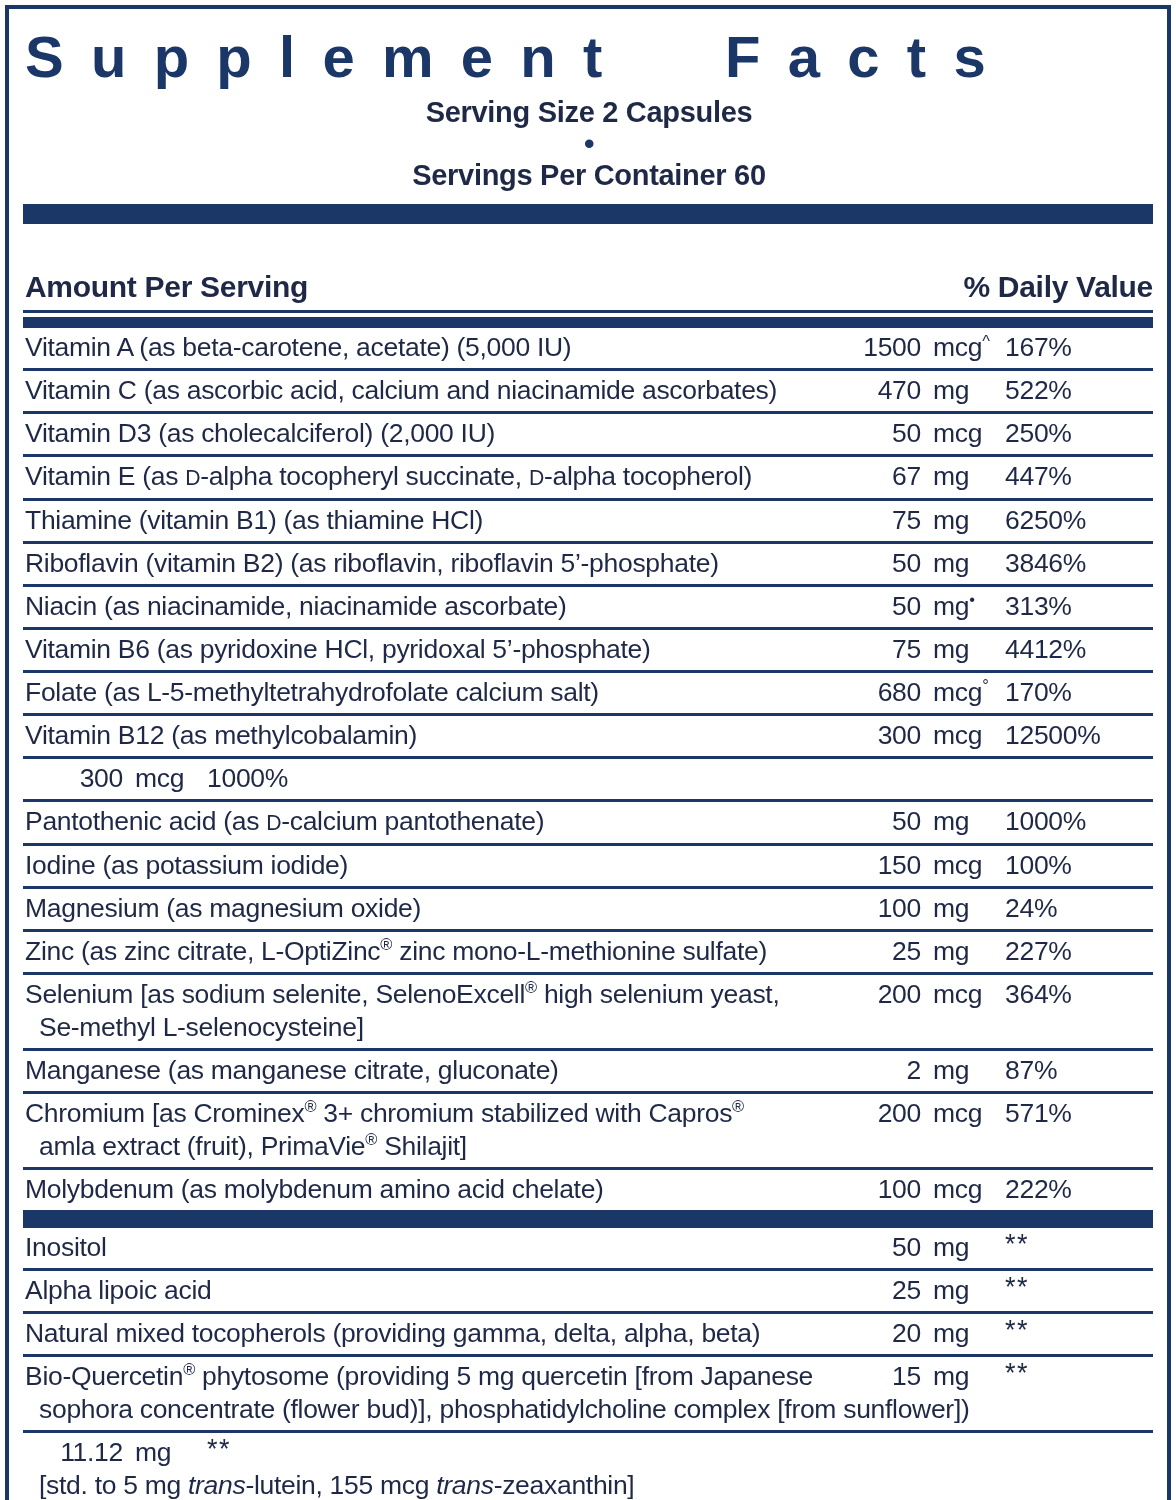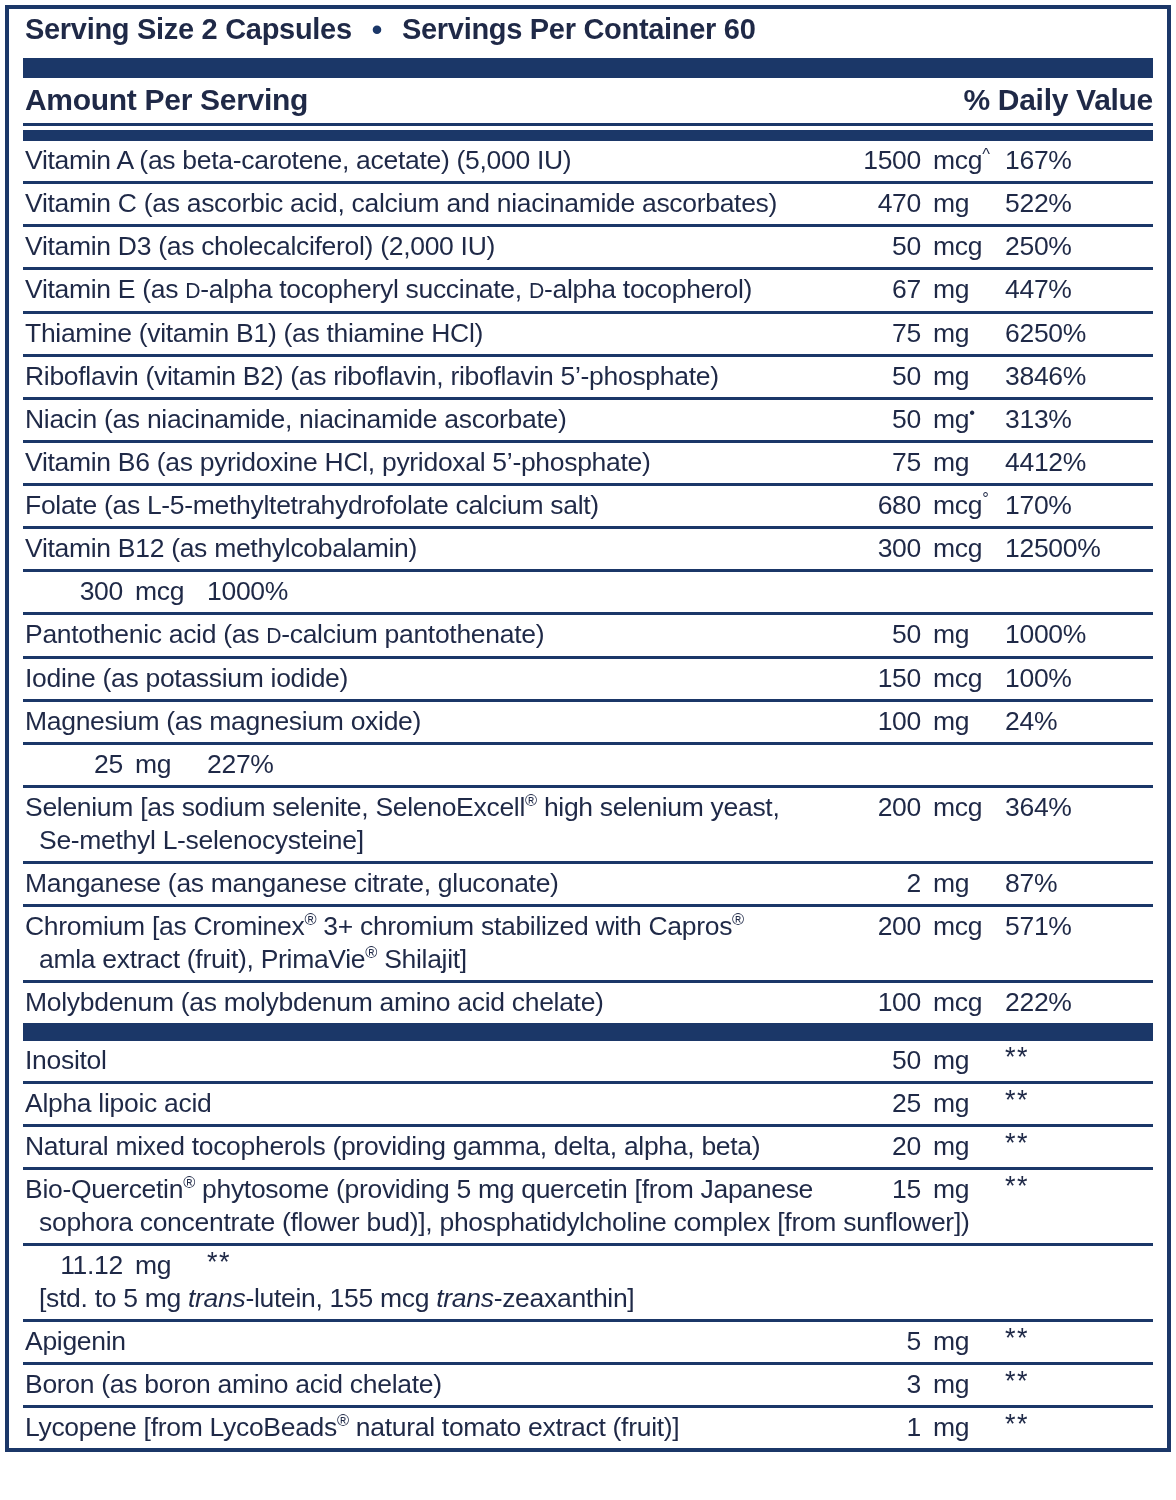--- a/index.html
+++ b/index.html
@@ -31,59 +31,62 @@
     padding:14px 0 2px 2px;
   }
   .serving-line{
     display:flex;
     align-items:center;
     font-size:29px;
     font-weight:bold;
     color:var(--ink);
     padding:4px 0 12px 2px;
     letter-spacing:-0.3px;
+    flex-direction:column;
   }
   .dot{
     color:var(--navy);
     font-size:30px;
     padding:0 20px;
     line-height:1;
   }
   .bar{background:var(--navy);width:100%;}
   .bar-top{height:20px;}
   .bar-underhead{height:11px;margin-top:4px;}
   .bar-section{height:18px;}
   .rule{border-top:3px solid var(--navy);}
   .head-row{
     display:flex;
     justify-content:space-between;
     align-items:baseline;
     font-size:30px;
     font-weight:bold;
-    padding:5px 0 6px 2px;
+    padding:14px 0 6px 2px;
     letter-spacing:-0.3px;
+    margin-top:32px;
   }
   .rows{font-size:26.5px;line-height:33px;letter-spacing:-0.3px;}
   .row{border-top:3px solid var(--navy);padding:3px 0 4px;}
   .rows .row:first-child{border-top:none;}
   .rowline{display:flex;align-items:flex-start;}
   .name{flex:1;padding-right:6px;padding-left:2px;}
   .num{width:100px;text-align:right;white-space:nowrap;}
   .unit{width:84px;padding-left:12px;white-space:nowrap;}
   .dv{width:148px;text-align:left;white-space:nowrap;}
   .line2{padding-left:16px;}
   .nodv{position:relative;top:-3px;letter-spacing:1.5px;font-size:27px;}
   sup{font-size:0.62em;vertical-align:super;line-height:0;}
   .sc{font-size:0.80em;}
 </style>
 </head>
 <body>
 
 <div class="label-box">
 
+  <div class="title">Supplement Facts</div>
 
   <div class="serving-line">
     <span>Serving Size 2 Capsules</span>
     <span class="dot">•</span>
     <span>Servings Per Container 60</span>
   </div>
 
   <div class="bar bar-top"></div>
 
   <div class="head-row">
@@ -201,20 +204,21 @@
       <div class="row">
     <div class="rowline">
       <span class="name">Magnesium (as magnesium oxide)</span>
       <span class="num">100</span>
       <span class="unit">mg</span>
       <span class="dv">24%</span>
     </div>
   </div>
       <div class="row">
     <div class="rowline">
+      <span class="name">Zinc (as zinc citrate, L-OptiZinc<sup>®</sup> zinc mono-L-methionine sulfate)</span>
       <span class="num">25</span>
       <span class="unit">mg</span>
       <span class="dv">227%</span>
     </div>
   </div>
       <div class="row">
     <div class="rowline">
       <span class="name">Selenium [as sodium selenite, SelenoExcell<sup>®</sup> high selenium yeast,</span>
       <span class="num">200</span>
       <span class="unit">mcg</span>

